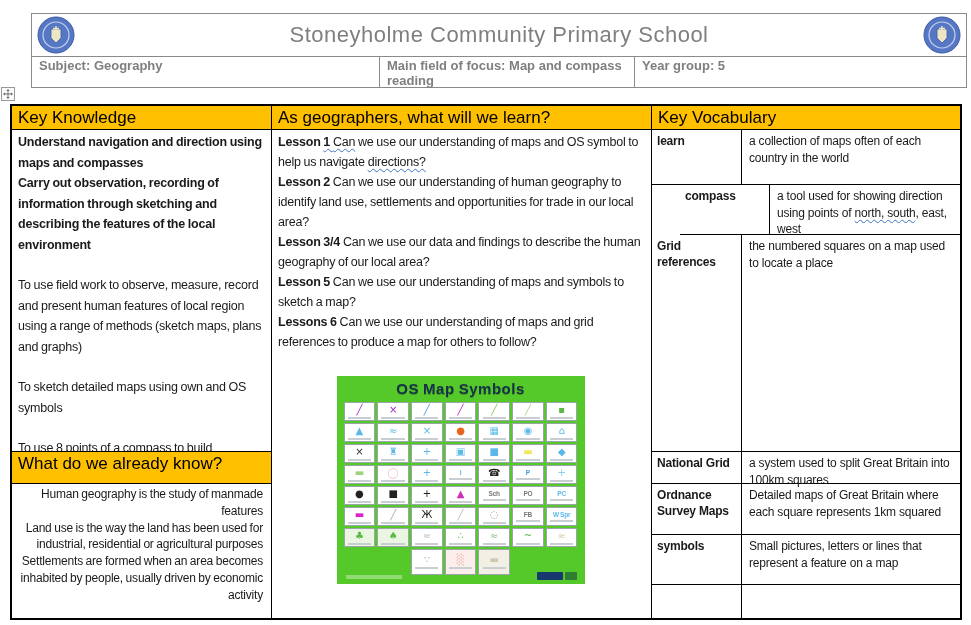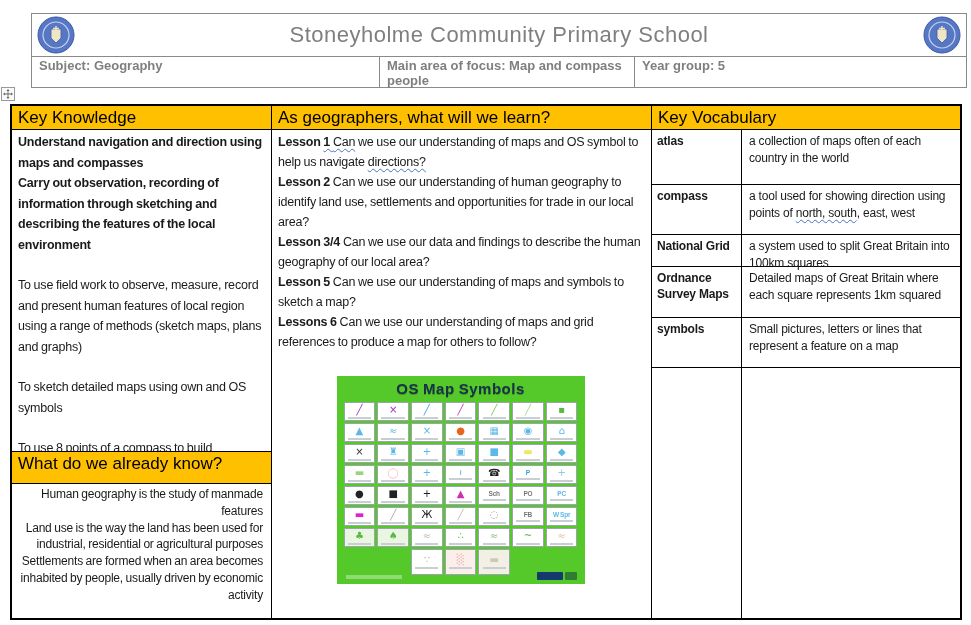--- a/index.html
+++ b/index.html
@@ -83,21 +83,21 @@
       <div class="school-title">Stoneyholme Community Primary School</div>
       <svg class="logo" viewBox="0 0 38 38">
         <circle cx="19" cy="19" r="18" fill="#5577C4" stroke="#3D5AA8" stroke-width="1"></circle>
         <circle cx="19" cy="19" r="13" fill="none" stroke="#C8D2EE" stroke-width="1.2"></circle>
         <path d="M14,13 h10 v9 l-5,5 l-5,-5 z" fill="#EDE6C4" stroke="#3D5AA8" stroke-width="0.8"></path>
         <path d="M19,10 v6 M16,12.5 h6" stroke="#EDE6C4" stroke-width="1.4"></path>
       </svg>
     </div>
     <div class="hdr-row2">
       <div class="hcell c1">Subject: Geography</div>
-      <div class="hcell c2">Main area of focus: Map and compass people</div>
+      <div class="hcell c2">Main field of focus: Map and compass reading</div>
       <div class="hcell c3">Year group: 5</div>
     </div>
   </div>
 
   <div class="move-handle">
     <svg width="10" height="10" viewBox="0 0 10 10">
       <path d="M5 0 L6.6 2 H3.4 Z M5 10 L3.4 8 H6.6 Z M0 5 L2 3.4 V6.6 Z M10 5 L8 6.6 V3.4 Z M4.6 2 h.8 v6 h-.8 Z M2 4.6 h6 v.8 H2 Z" fill="#666"></path>
     </svg>
   </div>
 
@@ -346,26 +346,30 @@
             <div class="pfr2"></div>
           </div>
         </div>
       </div>
     </div>
 
     <div class="col col-right">
       <div class="ohdr">Key Vocabulary</div>
       <div id="vocab-rows" style="display:flex;flex-direction:column;flex:1;min-height:0;">
           <div class="vrow" style="height: 55px; flex: 0 0 auto;">
-            <div class="vterm">atlas</div>
+            <div class="vterm">learn</div>
             <div class="vdef"><span>a collection of maps often of each country in the world</span></div>
           </div>
-          <div class="vrow" style="height: 50px; flex: 0 0 auto;">
+          <div class="vrow" style="height: 50px; flex: 0 0 auto; margin-left: 28px;">
             <div class="vterm">compass</div>
             <div class="vdef"><span>a tool used for showing direction using points of </span><span class="wavy">north,  south</span><span>, east, west</span></div>
+          </div>
+          <div class="vrow" style="height: 217px; flex: 0 0 auto;">
+            <div class="vterm">Grid references</div>
+            <div class="vdef"><span>the numbered squares on a map used to locate a place</span></div>
           </div>
           <div class="vrow" style="height: 32px; flex: 0 0 auto;">
             <div class="vterm">National Grid</div>
             <div class="vdef"><span>a system used to split Great Britain into 100km squares</span></div>
           </div>
           <div class="vrow" style="height: 51px; flex: 0 0 auto;">
             <div class="vterm">Ordnance Survey Maps</div>
             <div class="vdef"><span>Detailed maps of Great Britain where each square represents 1km squared</span></div>
           </div>
           <div class="vrow" style="height: 50px; flex: 0 0 auto;">

